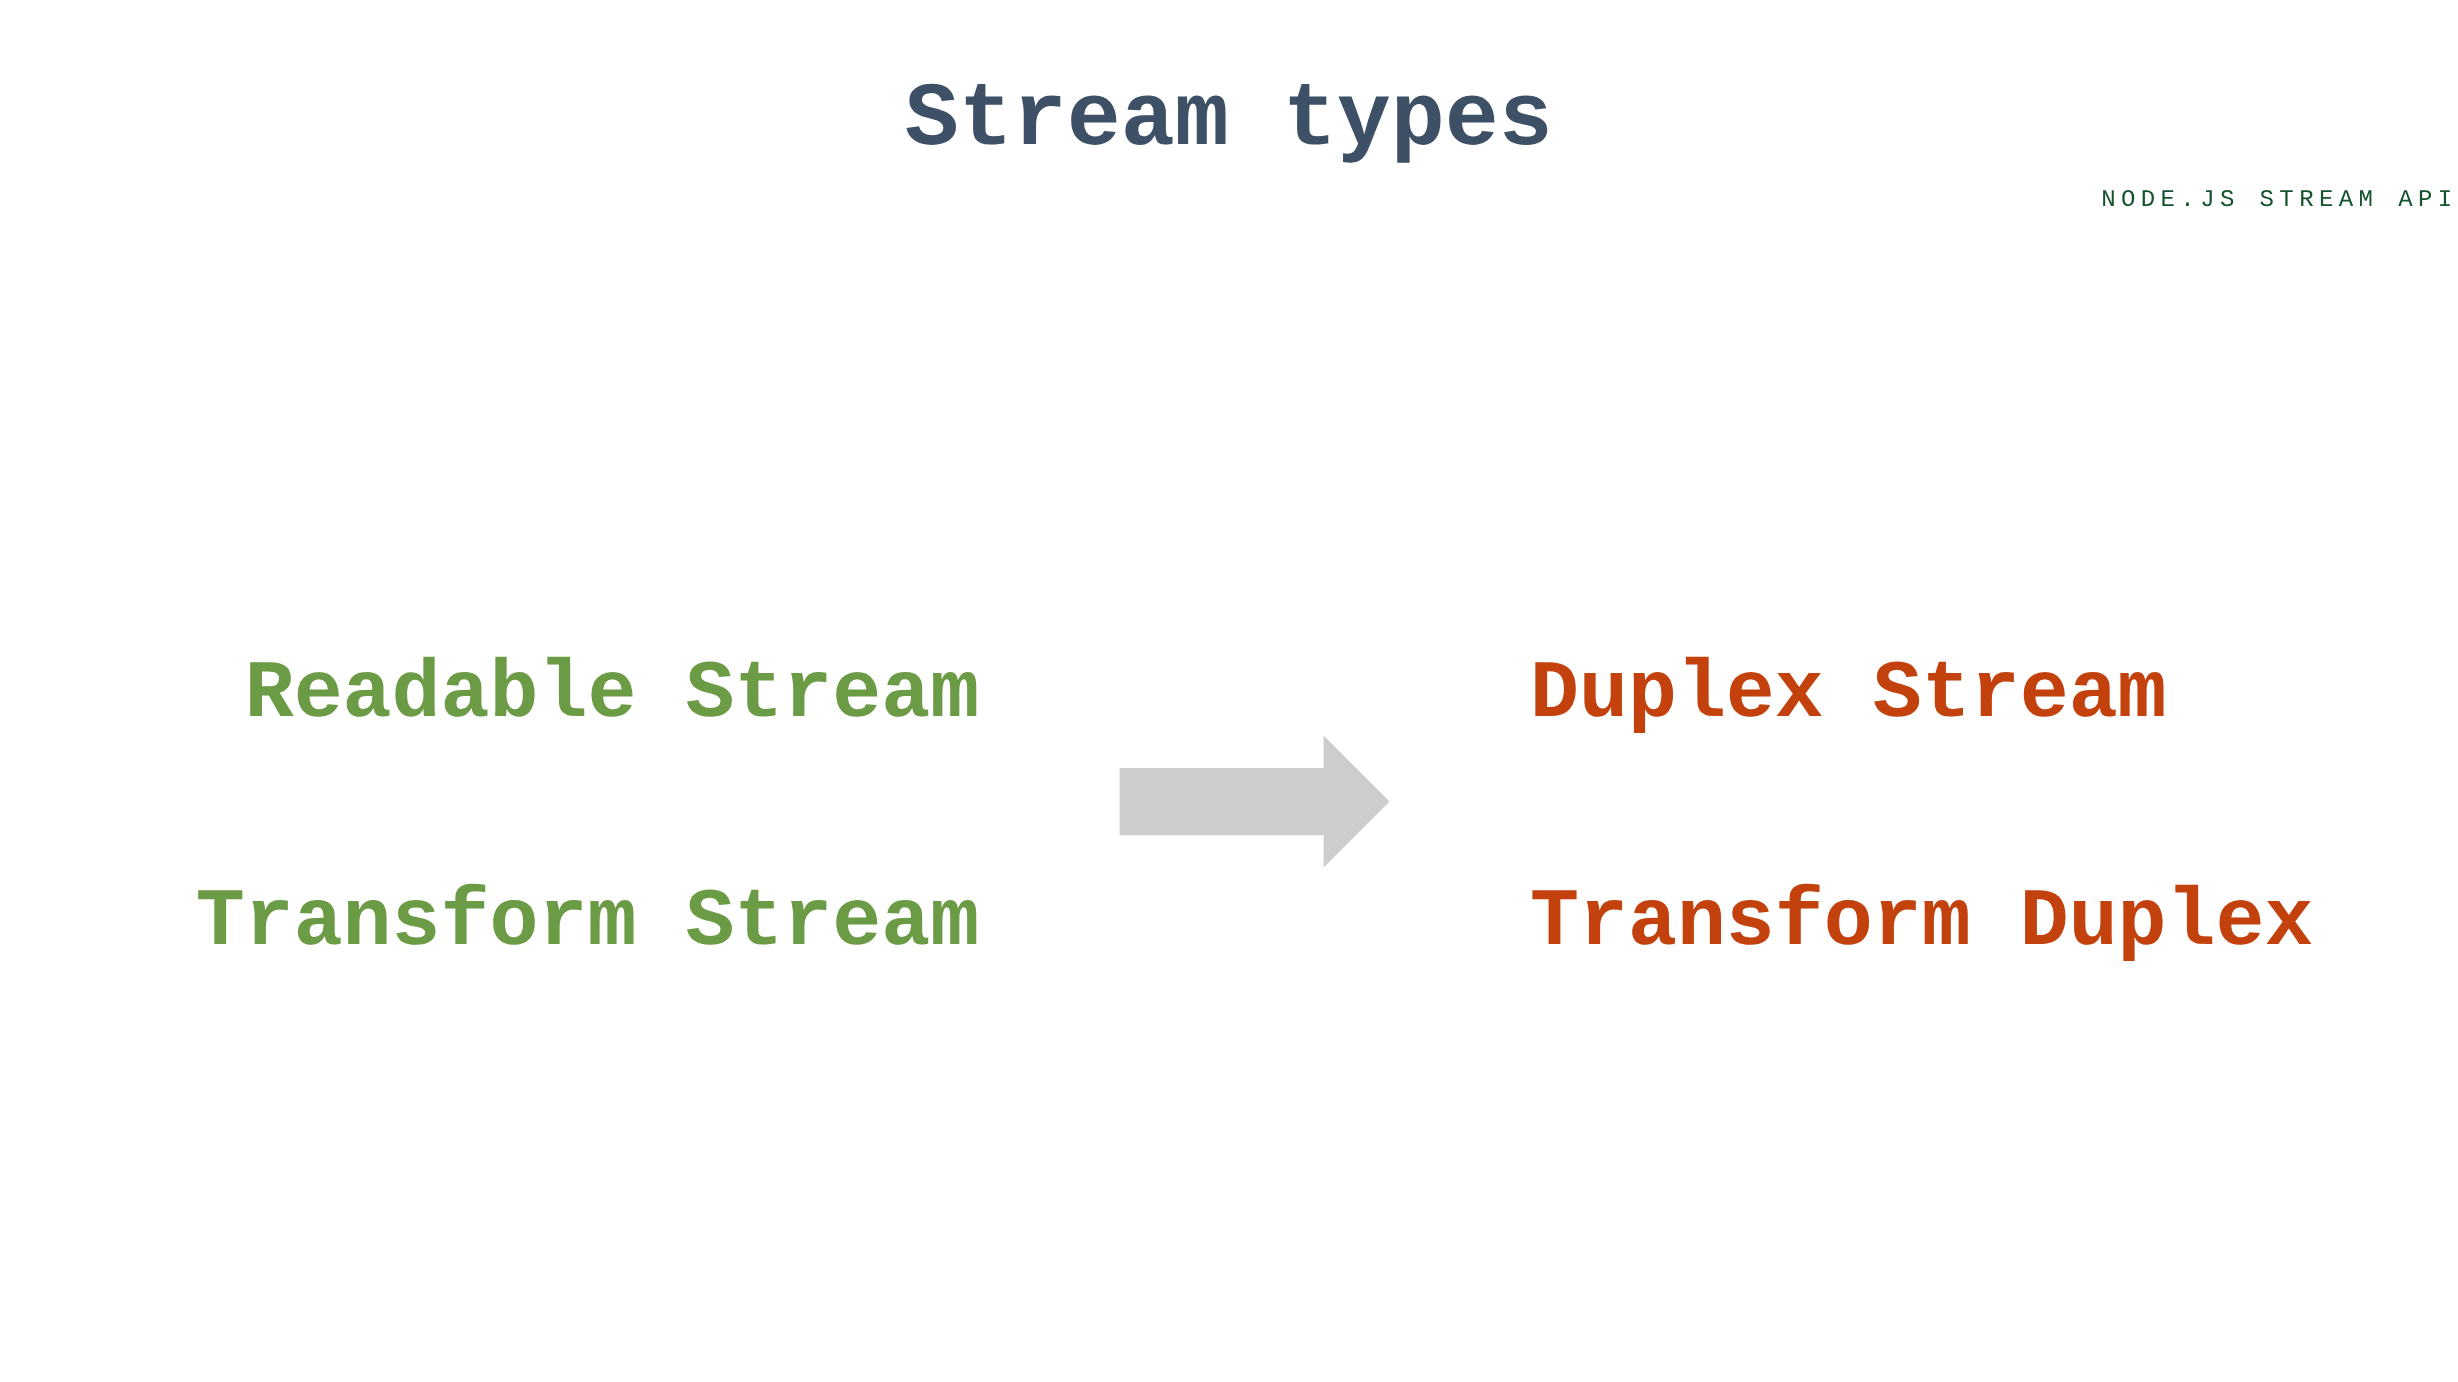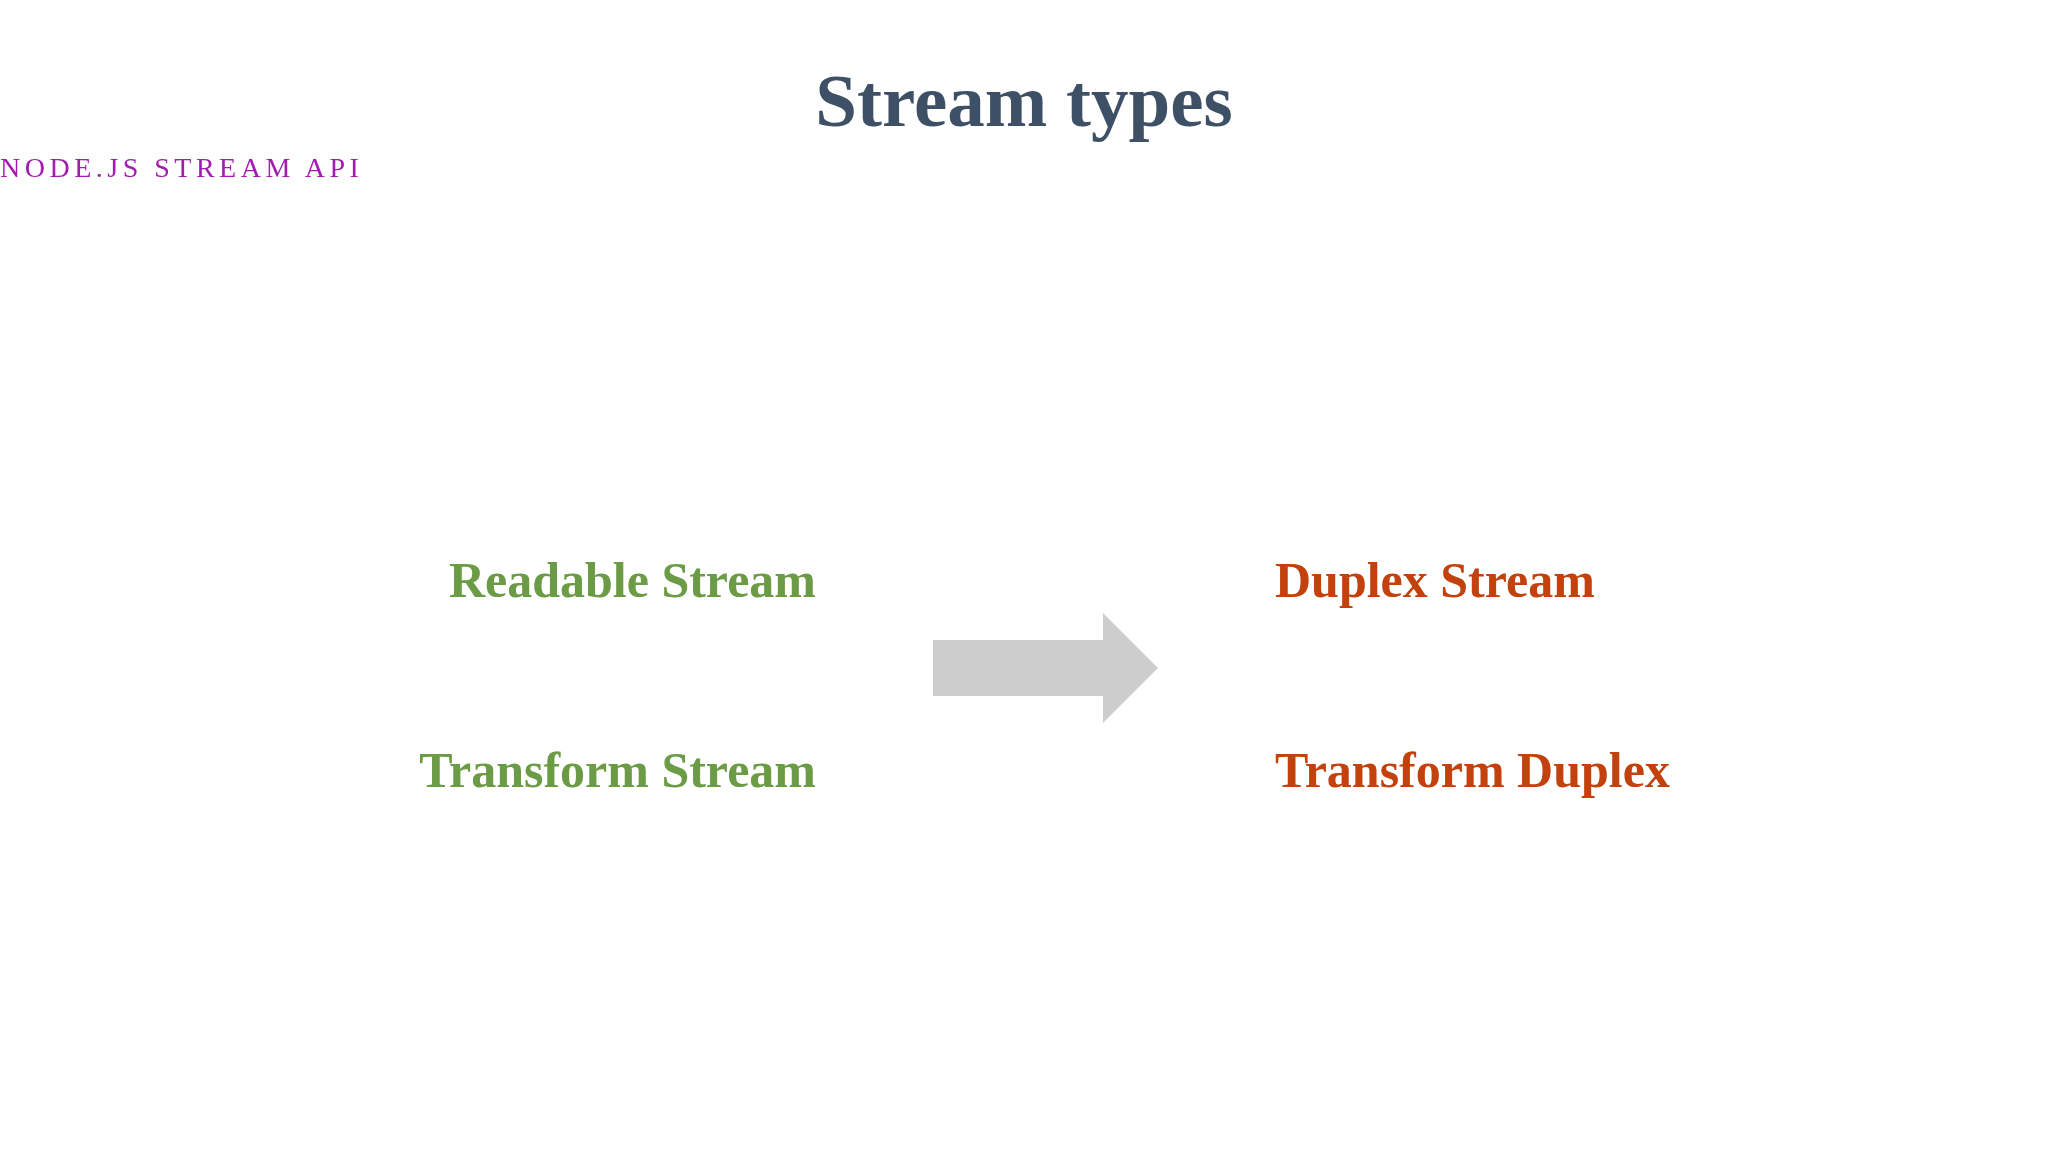--- a/index.html
+++ b/index.html
@@ -6,50 +6,50 @@
     margin: 0;
     padding: 0;
     background: #ffffff;
   }
   .slide {
     position: relative;
     width: 2048px;
     height: 1152px;
     background: #ffffff;
     overflow: hidden;
-    font-family: Liberation Serif, serif;
+    font-family: Liberation Mono, monospace;
   }
   .slide-title {
     position: absolute;
     top: 60px;
     left: 0;
     width: 100%;
     text-align: center;
     font-size: 75px;
     font-weight: 700;
     line-height: 82px;
     color: #3e5066;
     white-space: nowrap;
   }
   .slide-subtitle {
     position: absolute;
     top: 152px;
     left: 0;
     width: 100%;
-    text-align: left;
-    font-size: 28px;
+    text-align: right;
+    font-size: 20px;
     font-weight: 400;
     line-height: 32px;
-    color: #a21caf;
+    color: #14532d;
     letter-spacing: 4.5px;
     white-space: nowrap;
   }
   .stream-label {
     position: absolute;
-    font-size: 50px;
+    font-size: 68px;
     font-weight: 700;
     line-height: 76px;
     white-space: nowrap;
   }
   .left-col {
     right: 1232px;
     text-align: right;
   }
   .right-col {
     left: 1275px;

